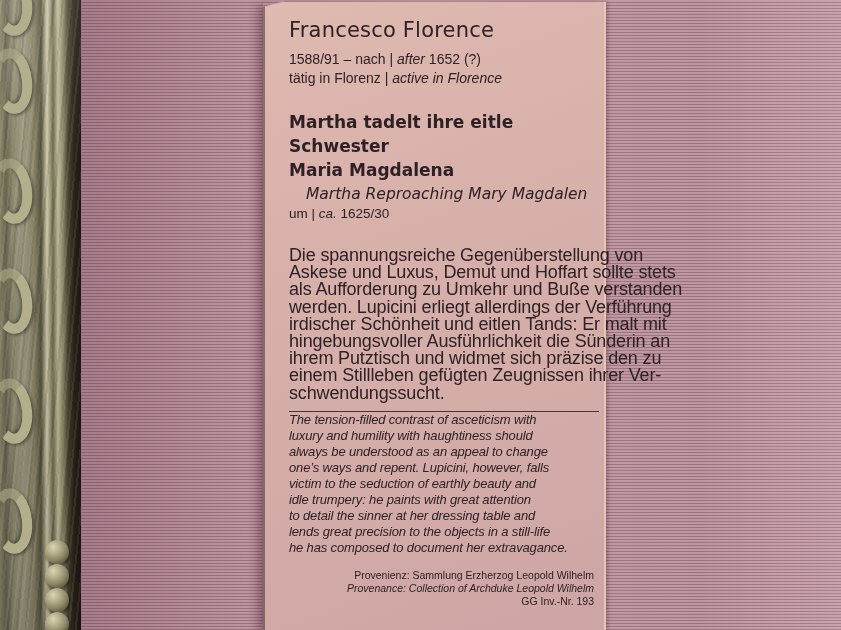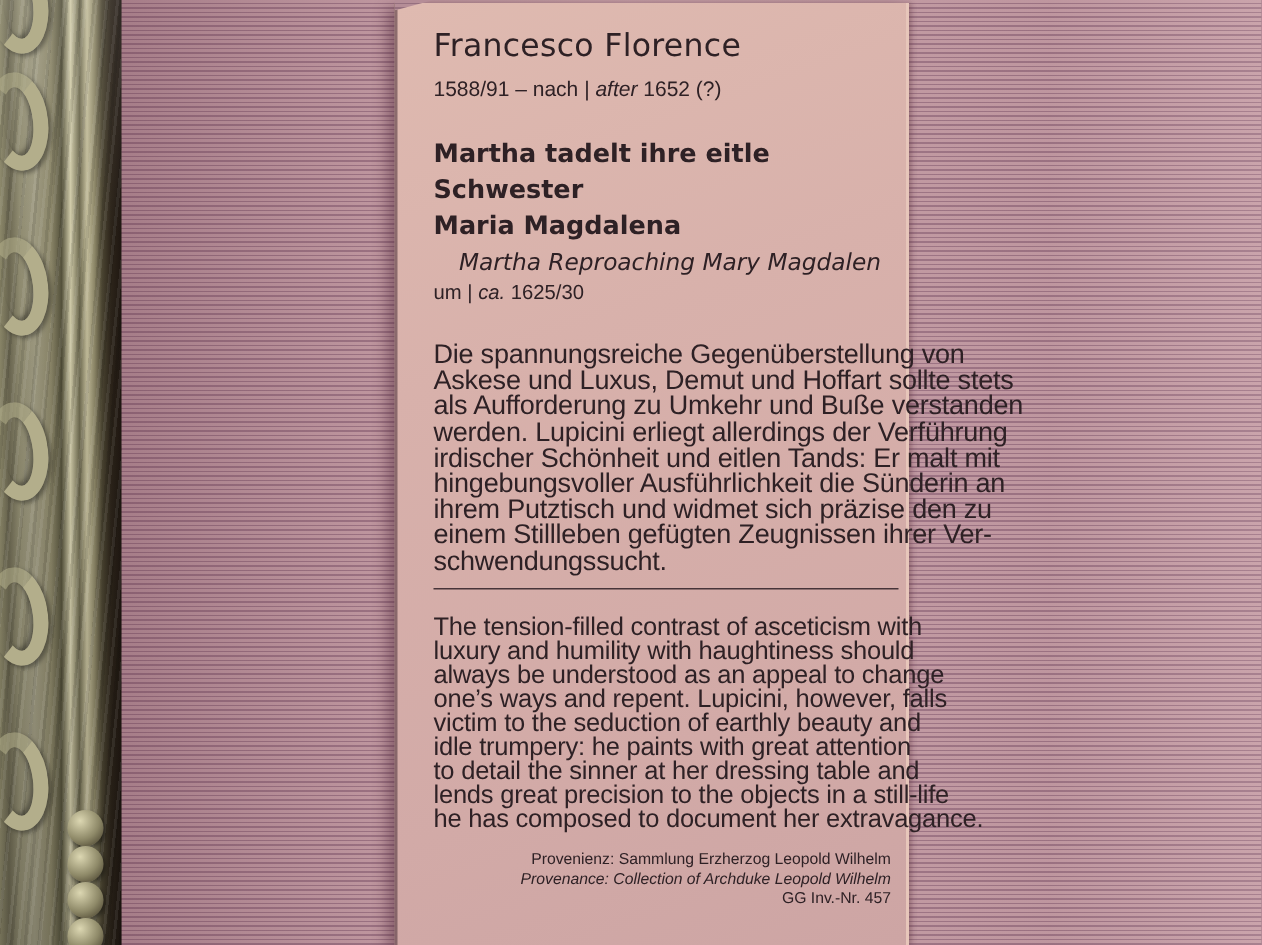--- a/index.html
+++ b/index.html
@@ -82,22 +82,22 @@
   .para-de {
     margin-top: 24px;
     font-size: 18px; line-height: 17.2px; letter-spacing: -0.15px;
     white-space: pre;
   }
   .divider {
     margin-top: 9px; margin-right: -5px; height: 0;
     border-top: 1.5px solid #473439;
   }
   .para-en {
-    margin-top: 17px;
-    font-size: 17px; line-height: 16px; letter-spacing: -0.15px;
+    margin-top: 0;
+    font-size: 13px; line-height: 16px; font-style: italic; letter-spacing: -0.15px;
     white-space: pre;
   }
   .prov {
     margin-top: 13px;
     font-size: 10.5px; line-height: 13px; letter-spacing: 0; text-align: right;
   }
 </style>
 </head>
 <body>
 
@@ -115,20 +115,21 @@
   <div class="bead" style="top:588px"></div>
   <div class="bead" style="top:612px"></div>
 </div>
 
 <div class="card">
 
   <div class="artist-name">Francesco Florence</div>
 
   <div class="vital-line"><span>1588/91 – nach | </span><span class="ital">after</span><span> 1652 (?)</span></div>
 
+  <div class="vital-line"><span>tätig in Florenz | </span><span class="ital">active in Florence</span></div>
 
   <div class="work-title">
     <div>Martha tadelt ihre eitle Schwester</div>
     <div>Maria Magdalena</div>
   </div>
 
   <div class="work-title-en">Martha Reproaching Mary Magdalen</div>
 
   <div class="work-date"><span>um | </span><span class="ital">ca.</span><span> 1625/30</span></div>
 
@@ -150,16 +151,16 @@
 one’s ways and repent. Lupicini, however, falls
 victim to the seduction of earthly beauty and
 idle trumpery: he paints with great attention
 to detail the sinner at her dressing table and
 lends great precision to the objects in a still-life
 he has composed to document her extravagance.</div>
 
   <div class="prov">
     <div>Provenienz: Sammlung Erzherzog Leopold Wilhelm</div>
     <div class="ital">Provenance: Collection of Archduke Leopold Wilhelm</div>
-    <div>GG Inv.-Nr. 457</div>
+    <div>GG Inv.-Nr. 193</div>
   </div>
 
 </div>
 
 </body></html>

